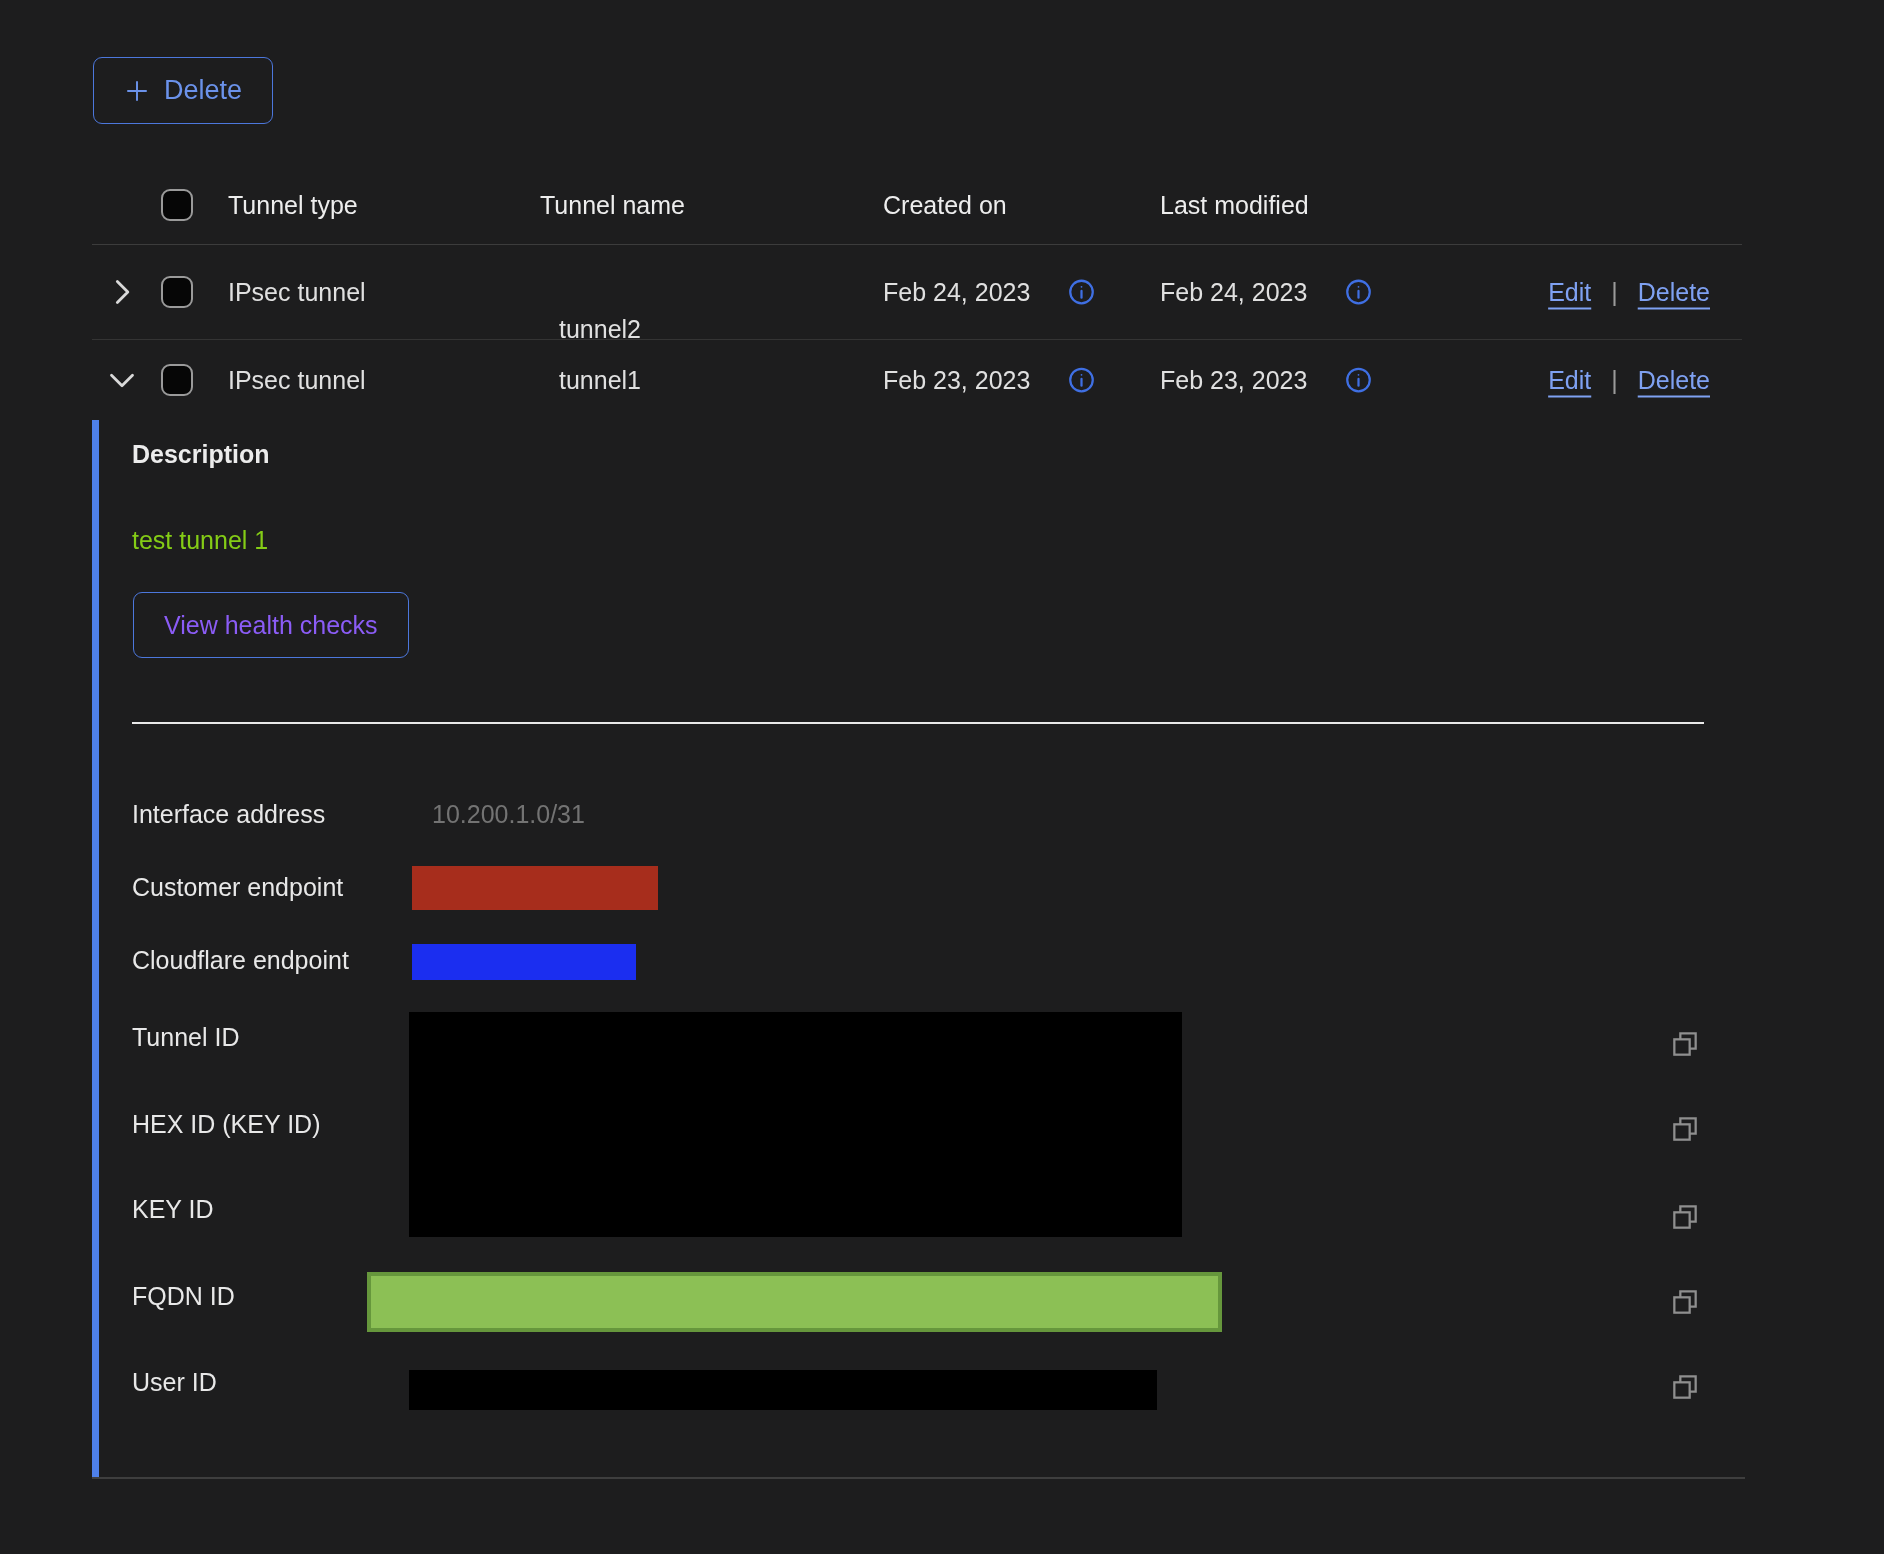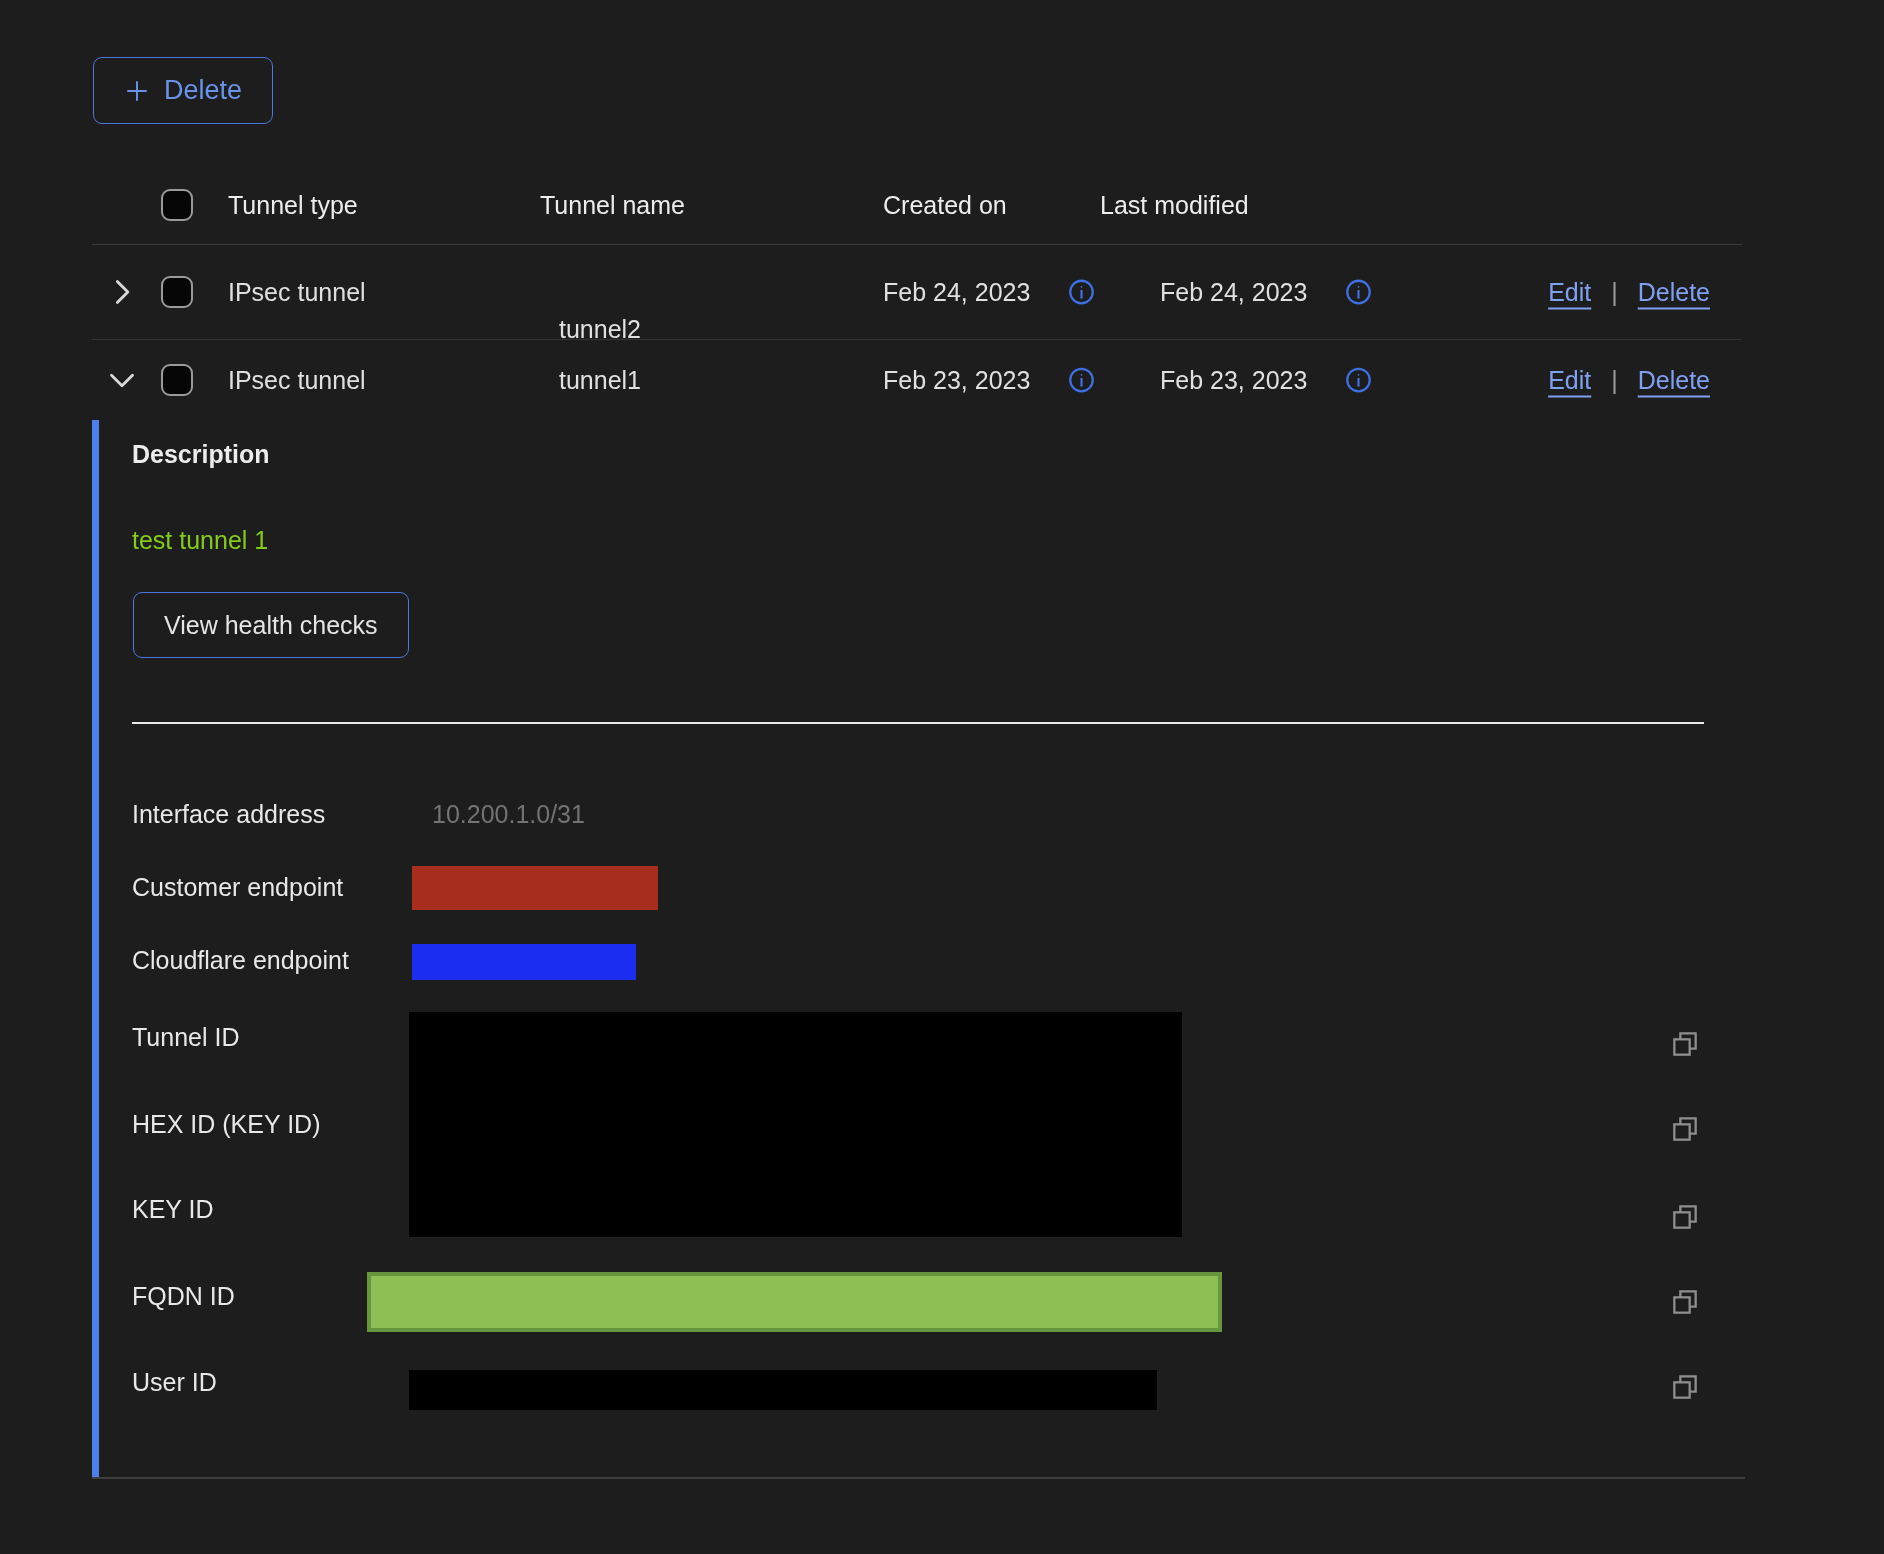--- a/index.html
+++ b/index.html
@@ -74,21 +74,21 @@
     color:#ececec; font-size:25px; font-weight:bold;
   }
   .desc-text {
     position:absolute; left:33px; top:106px;
     color:#84cc16; font-size:25px;
   }
   .health-btn {
     position:absolute; left:34px; top:172px; height:66px;
     display:flex; align-items:center; padding:0 30px;
     background:transparent; border:1.5px solid #4c77dc; border-radius:9px;
-    color:#e5e5e5; font-size:25px; cursor:pointer;
+    color:#8b5cf6; font-size:25px; cursor:pointer;
     font-family:"Liberation Sans",sans-serif;
   }
   .divider {
     position:absolute; left:33px; top:302px; width:1572px; height:2px;
     background:#e9e9e9;
   }
   .flabel {
     position:absolute; left:33px; color:#e8e8e8; font-size:25px; white-space:nowrap;
   }
   .fvalue { position:absolute; color:#737373; font-size:25px; }
@@ -116,21 +116,21 @@
       </svg>
     </span>
     <span>Delete</span>
   </button>
 
   <div class="thead">
     <span class="checkbox" role="checkbox" aria-checked="false"></span>
     <span class="th" style="left:136px;">Tunnel type</span>
     <span class="th" style="left:448px;">Tunnel name</span>
     <span class="th" style="left:791px;">Created on</span>
-    <span class="th" style="left:1008px;">Last modified</span>
+    <span class="th" style="left:1068px;">Last modified</span>
   </div>
 
   <div class="trow r0">
     <button class="expander" aria-expanded="false">
       <span style="display:inline-flex;">
         <svg width="28" height="34" viewBox="0 0 24 28" fill="none" stroke="#d9d9d9" stroke-width="2.4" stroke-linecap="round" stroke-linejoin="round">
           <path d="M8 5l9 9-9 9"></path>
         </svg>
       </span>
     </button>

